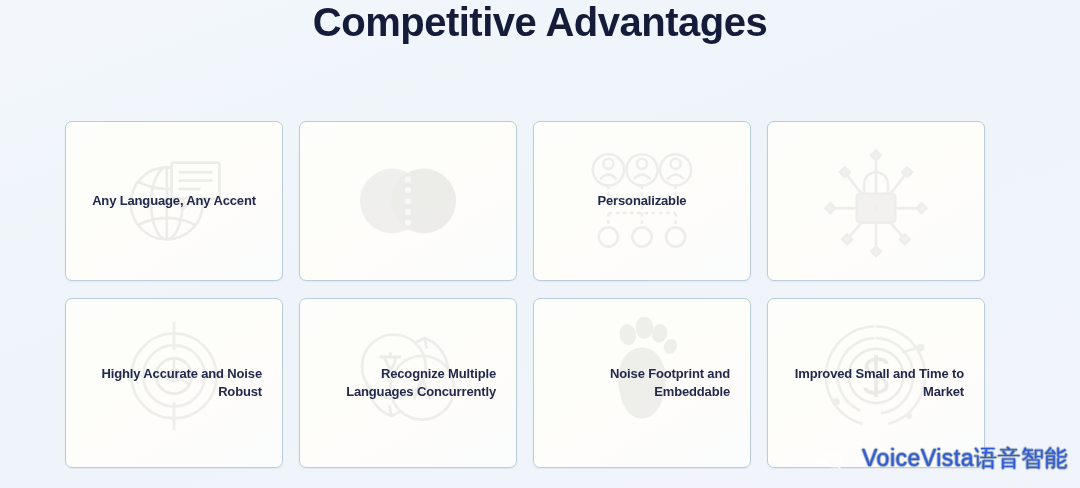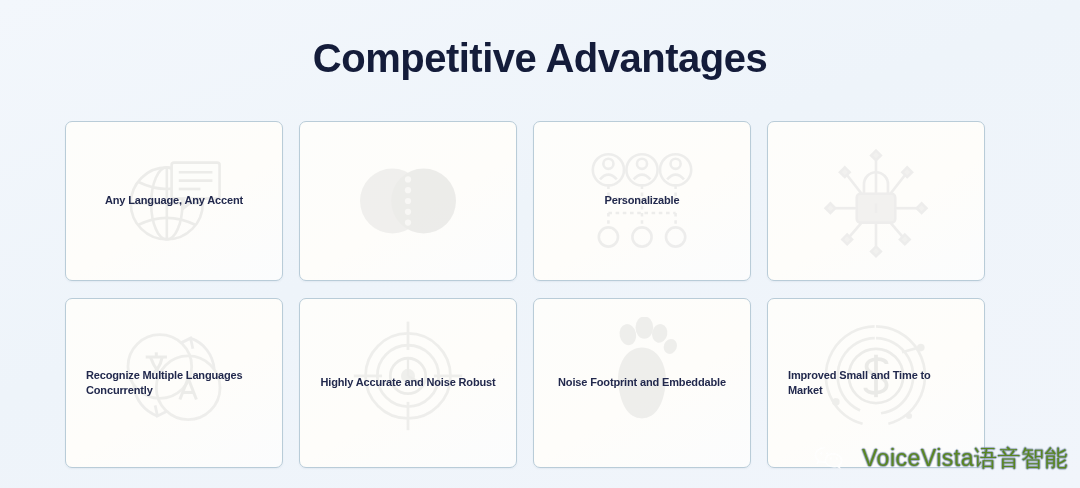--- a/index.html
+++ b/index.html
@@ -15,21 +15,20 @@
     position:relative;
   }
 
   
   .page-title{
     text-align:center;
     font-size:40px;
     font-weight:bold;
     letter-spacing:-0.5px;
     color:#141c3a;
-    padding-top:36px;
     line-height:1.1;
   }
 
   
   .card-grid{
     position:absolute;
     left:65px;
     top:121px;
     width:920px;
     display:grid;
@@ -63,22 +62,22 @@
   .card-grid > .card:nth-child(n+5) .card-watermark{
     width:118px;height:118px;
     transform:translate(-50%,-56%);
   }
 
   .card-watermark svg{ width:100%; height:100%; display:block; }
 
   .card-label{
     position:relative;
     z-index:2;
-    text-align:left;
-    font-size:11px;
+    text-align:right;
+    font-size:13px;
     font-weight:bold;
     line-height:1.38;
     color:#22294d;
     padding:0 20px;
     letter-spacing:-0.15px;
   }
 
   
   .watermark{
     position:absolute;
@@ -87,21 +86,21 @@
     display:flex;
     align-items:center;
     gap:7px;
     z-index:30;
     pointer-events:none;
   }
   .watermark-icon{ width:30px; height:26px; display:block; }
   .watermark-text{
     font-size:23px;
     font-weight:normal;
-    color:#4d7c0f;
+    color:#1d4ed8;
     letter-spacing:.5px;
     text-shadow:
        0 0 1px rgba(120,140,165,.95),
        1px 0 1px rgba(120,140,165,.75),
       -1px 0 1px rgba(120,140,165,.75),
        0 1px 1px rgba(120,140,165,.75),
        0 -1px 1px rgba(120,140,165,.75);
     opacity:.92;
     white-space:nowrap;
     margin-left:11px;
@@ -202,59 +201,59 @@
         <polygon points="26,78 30,82 26,86 22,82" fill="#e6e6e4"></polygon>
         <line x1="62" y1="68" x2="74" y2="82"></line>
         <polygon points="74,78 78,82 74,86 70,82" fill="#e6e6e4"></polygon>
       </svg>
     </div>
   </div>
 
   <div class="card">
     <div class="card-watermark">
       <svg viewBox="0 0 100 100" fill="none" stroke="#e0e0de" stroke-width="2.4">
-        <circle cx="38" cy="42" r="27"></circle>
-        <circle cx="62" cy="60" r="27"></circle>
-        <g stroke="#dcdcda" stroke-width="2.6">
-          <line x1="26" y1="34" x2="44" y2="34"></line>
-          <line x1="35" y1="30" x2="35" y2="34"></line>
-          <path d="M30 34 Q35 48 44 52"></path>
-          <path d="M40 34 Q38 46 27 52"></path>
-        </g>
-        <g stroke="#dcdcda" stroke-width="2.6">
-          <path d="M55 70 L62 52 L69 70"></path>
-          <line x1="57.5" y1="64" x2="66.5" y2="64"></line>
-        </g>
-        <path d="M64 18 A30 30 0 0 1 84 44" stroke="#dedede"></path>
-        <polyline points="56,22 64,18 66,27" stroke="#dedede"></polyline>
-        <path d="M36 84 A30 30 0 0 1 16 58" stroke="#dedede"></path>
-        <polyline points="44,80 36,84 34,75" stroke="#dedede"></polyline>
-      </svg>
-    </div>
-    <div class="card-label">Recognize Multiple Languages Concurrently</div>
-  </div>
-
-  <div class="card">
-    <div class="card-watermark">
-      <svg viewBox="0 0 100 100" fill="none" stroke="#e0e0de" stroke-width="2.4">
         <circle cx="50" cy="50" r="36"></circle>
         <circle cx="50" cy="50" r="26"></circle>
         <circle cx="50" cy="50" r="15" stroke="#dcdcda"></circle>
         <circle cx="50" cy="50" r="6" fill="#e2e2e0" stroke="none"></circle>
         <line x1="50" y1="4" x2="50" y2="28"></line>
         <line x1="50" y1="72" x2="50" y2="96"></line>
         <line x1="4" y1="50" x2="28" y2="50"></line>
         <line x1="72" y1="50" x2="96" y2="50"></line>
         <g stroke="#dcdcda" stroke-width="2">
           <line x1="50" y1="35" x2="50" y2="50"></line>
           <line x1="50" y1="50" x2="63" y2="57"></line>
         </g>
       </svg>
     </div>
     <div class="card-label">Highly Accurate and Noise Robust</div>
+  </div>
+
+  <div class="card">
+    <div class="card-watermark">
+      <svg viewBox="0 0 100 100" fill="none" stroke="#e0e0de" stroke-width="2.4">
+        <circle cx="38" cy="42" r="27"></circle>
+        <circle cx="62" cy="60" r="27"></circle>
+        <g stroke="#dcdcda" stroke-width="2.6">
+          <line x1="26" y1="34" x2="44" y2="34"></line>
+          <line x1="35" y1="30" x2="35" y2="34"></line>
+          <path d="M30 34 Q35 48 44 52"></path>
+          <path d="M40 34 Q38 46 27 52"></path>
+        </g>
+        <g stroke="#dcdcda" stroke-width="2.6">
+          <path d="M55 70 L62 52 L69 70"></path>
+          <line x1="57.5" y1="64" x2="66.5" y2="64"></line>
+        </g>
+        <path d="M64 18 A30 30 0 0 1 84 44" stroke="#dedede"></path>
+        <polyline points="56,22 64,18 66,27" stroke="#dedede"></polyline>
+        <path d="M36 84 A30 30 0 0 1 16 58" stroke="#dedede"></path>
+        <polyline points="44,80 36,84 34,75" stroke="#dedede"></polyline>
+      </svg>
+    </div>
+    <div class="card-label">Recognize Multiple Languages Concurrently</div>
   </div>
 
   <div class="card">
     <div class="card-watermark">
       <svg viewBox="0 0 100 100" fill="#e0e0de">
         <path d="M50 26 C64 26 72 42 70 58 C68 74 62 86 50 86 C38 86 32 74 30 58 C28 42 36 26 50 26 Z"></path>
         <ellipse cx="38" cy="15" rx="7" ry="9" transform="rotate(-12 38 15)"></ellipse>
         <ellipse cx="52" cy="9" rx="7.5" ry="9.5"></ellipse>
         <ellipse cx="65" cy="14" rx="6.5" ry="8" transform="rotate(12 65 14)"></ellipse>
         <ellipse cx="74" cy="25" rx="5.5" ry="6.5" transform="rotate(22 74 25)"></ellipse>

